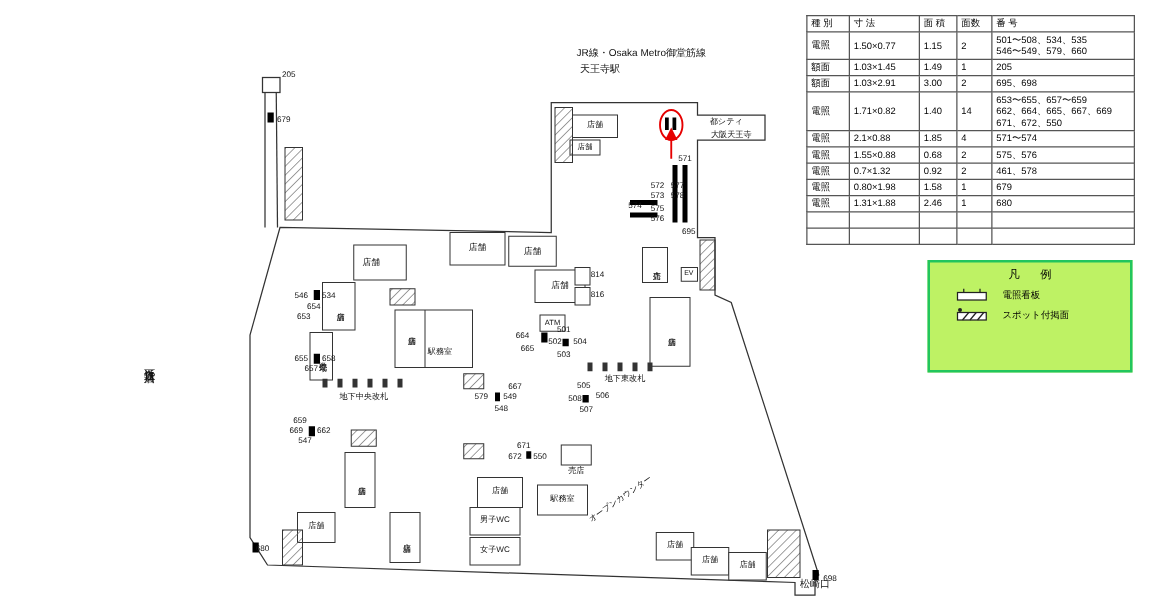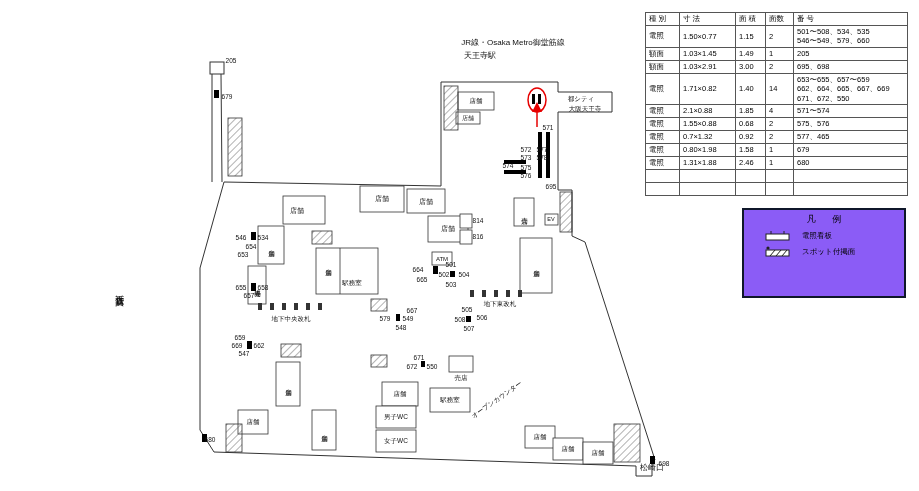--- a/index.html
+++ b/index.html
@@ -23,21 +23,21 @@
   }
   .spec-table th, .spec-table td {
     border:1px solid #555; font-size:7.5px; font-weight:normal;
     padding:1px 3px; text-align:left; height:10px; overflow:hidden; white-space:nowrap;
   }
   .spec-table td.num-cell { text-align:left; white-space:normal; line-height:1.25; }
 
   
   .legend {
     position:absolute; left:742px; top:208px; width:164px; height:90px;
-    border:2px solid #0f172a; background:#8b5cf6; box-sizing:border-box;
+    border:2px solid #22c55e; background:#bef264; box-sizing:border-box;
   }
   .legend-title { text-align:center; font-size:9px; letter-spacing:7px; margin:3px 0 2px 7px; }
   .legend-item { display:flex; align-items:center; height:16px; padding-left:20px; gap:10px; }
   .legend-icon { width:28px; height:12px; display:inline-flex; align-items:center; }
   .legend-label { font-size:7.5px; }
 </style>
 </head>
 <body>
 
 <div class="screen">
@@ -277,21 +277,21 @@
           <td>1.55×0.88</td>
           <td>0.68</td>
           <td>2</td>
           <td class="num-cell">575、576</td>
         </tr>
         <tr>
           <td>電照</td>
           <td>0.7×1.32</td>
           <td>0.92</td>
           <td>2</td>
-          <td class="num-cell">577、465</td>
+          <td class="num-cell">461、578</td>
         </tr>
         <tr>
           <td>電照</td>
           <td>0.80×1.98</td>
           <td>1.58</td>
           <td>1</td>
           <td class="num-cell">679</td>
         </tr>
         <tr>
           <td>電照</td>

